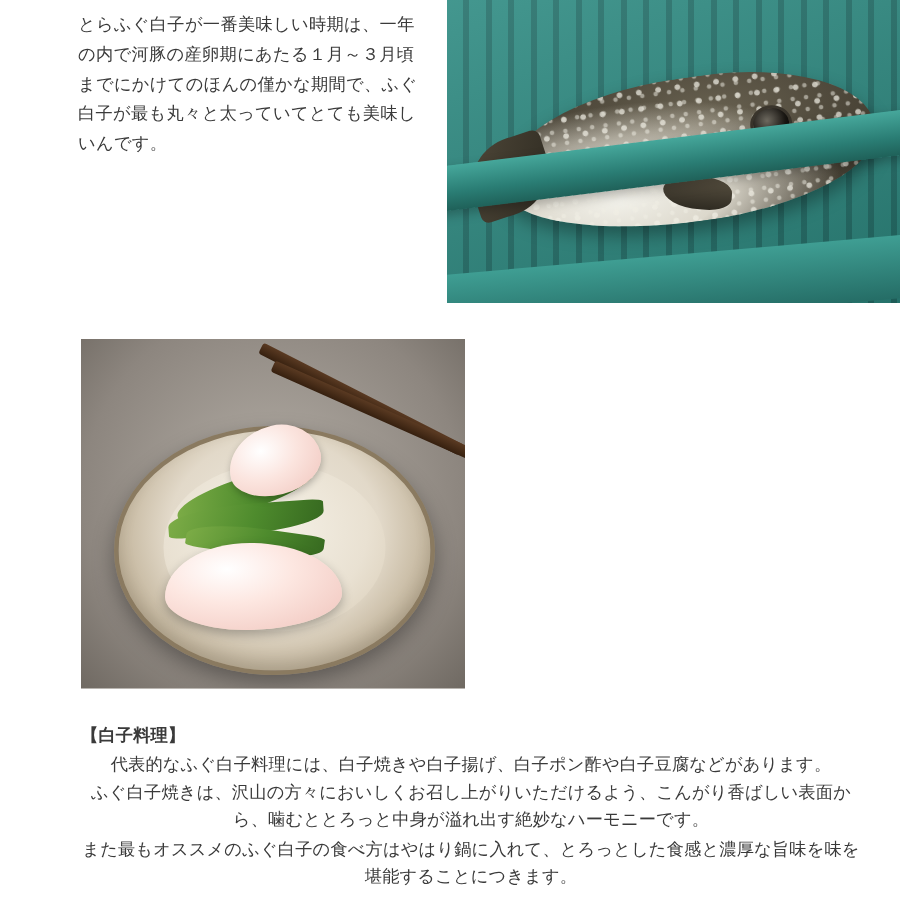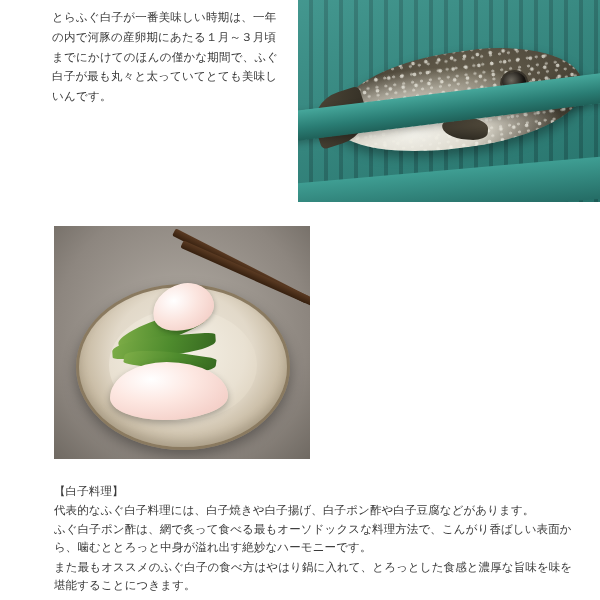--- a/index.html
+++ b/index.html
@@ -205,26 +205,26 @@
     top: 482px;
     width: 520px;
     font-size: 11.5px;
     line-height: 1.58;
     color: #3a3a3a;
     letter-spacing: 0.1px;
   }
   .bottom-text .heading {
     margin: 0 0 0 0;
     font-size: 11.5px;
-    font-weight: normal;
+    font-weight: bold;
   }
   .bottom-text p {
     margin: 0;
   }
-  .bottom-text p + p { margin-top: 1px; }
+  .bottom-text p + p { margin-top: 1px; text-align: center; }
 </style>
 </head>
 <body>
 
 <div class="page">
 
   <div class="top-section">
 
     <div class="intro-text">
       <p>とらふぐ白子が一番美味しい時期は、一年の内で河豚の産卵期にあたる１月～３月頃までにかけてのほんの僅かな期間で、ふぐ白子が最も丸々と太っていてとても美味しいんです。</p>
@@ -253,17 +253,17 @@
     <div class="leaf leaf3"></div>
     <div class="shirako-bottom"></div>
     <div class="shirako-top"></div>
     <div class="chopstick chopstick1"></div>
     <div class="chopstick chopstick2"></div>
   </div>
 
   <div class="bottom-text">
     <p class="heading">【白子料理】</p>
     <p>代表的なふぐ白子料理には、白子焼きや白子揚げ、白子ポン酢や白子豆腐などがあります。</p>
-    <p>ふぐ白子ポン酢は、網で炙って食べる最もオーソドックスな料理方法で、こんがり香ばしい表面から、噛むととろっと中身が溢れ出す絶妙なハーモニーです。</p>
+    <p>ふぐ白子焼きは、沢山の方々においしくお召し上がりいただけるよう、こんがり香ばしい表面から、噛むととろっと中身が溢れ出す絶妙なハーモニーです。</p>
     <p>また最もオススメのふぐ白子の食べ方はやはり鍋に入れて、とろっとした食感と濃厚な旨味を味を堪能することにつきます。</p>
   </div>
 
 </div>
 
 </body></html>

